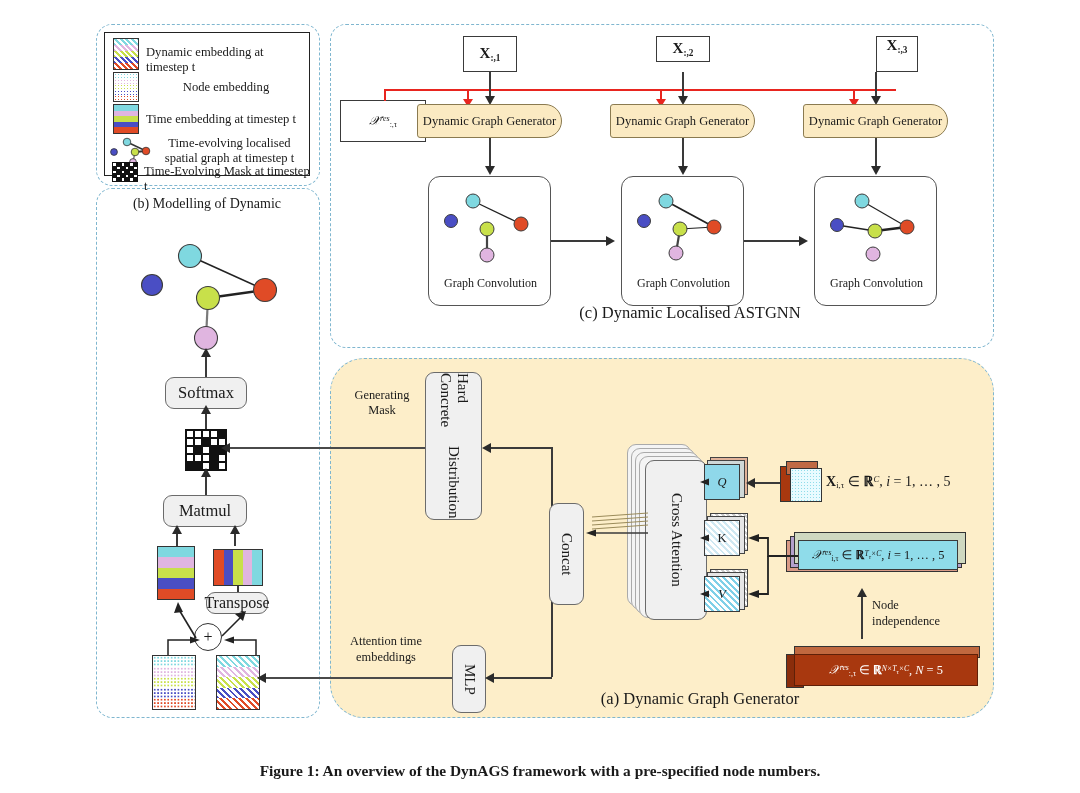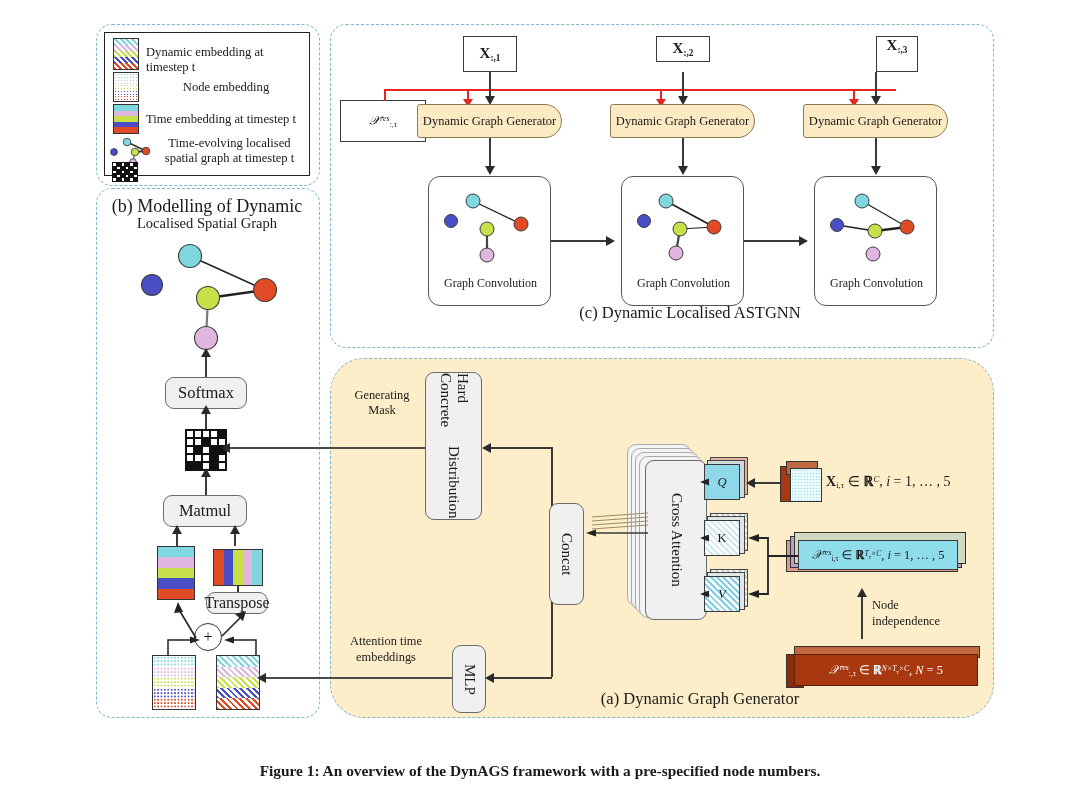--- a/index.html
+++ b/index.html
@@ -128,25 +128,25 @@
         <div style="background:#111"></div>
         <div style="background:#fff"></div>
       <div style="background:#fff"></div>
         <div style="background:#111"></div>
         <div style="background:#fff"></div>
         <div style="background:#111"></div>
         <div style="background:#fff"></div>
         <div style="background:#111"></div>
     </div>
   </div>
+  <div class="legtext" style="left:144px;top:164px;width:168px;">Time-Evolving Mask at timestep t</div>
 
   <div class="dashpanel" style="left:96px;top:188px;width:222px;height:528px;"></div>
 
-  <div class="ctext" style="left:100px;top:196px;width:214px;font-size:18px;">(b) Modelling of Dynamic</div>
-  <div class="ctext" style="left:100px;top:215px;width:214px;font-size:14.5px;">Localised Spatial Graph</div>
+  <div class="ctext" style="left:100px;top:196px;width:214px;font-size:14px;">(b) Modelling of Dynamic</div>
 
   <div class="abs" style="left:140px;top:240px;">
     <svg width="160" height="115" viewBox="0 0 160 115">
       <line x1="50" y1="16" x2="125" y2="50" stroke="#222" stroke-width="1.6"></line>
       <line x1="68" y1="58" x2="125" y2="50" stroke="#222" stroke-width="2.6"></line>
       <line x1="68" y1="58" x2="66" y2="98" stroke="#7a7a7a" stroke-width="2.2"></line>
       <circle cx="50" cy="16" r="11.5" fill="#7fd8e0" stroke="#3c3c3c" stroke-width="1.1"></circle>
       <circle cx="12" cy="45" r="10.5" fill="#4a4ec4" stroke="#3c3c3c" stroke-width="1.1"></circle>
       <circle cx="68" cy="58" r="11.5" fill="#c8e04a" stroke="#3c3c3c" stroke-width="1.1"></circle>
       <circle cx="125" cy="50" r="11.5" fill="#e04b26" stroke="#3c3c3c" stroke-width="1.1"></circle>

